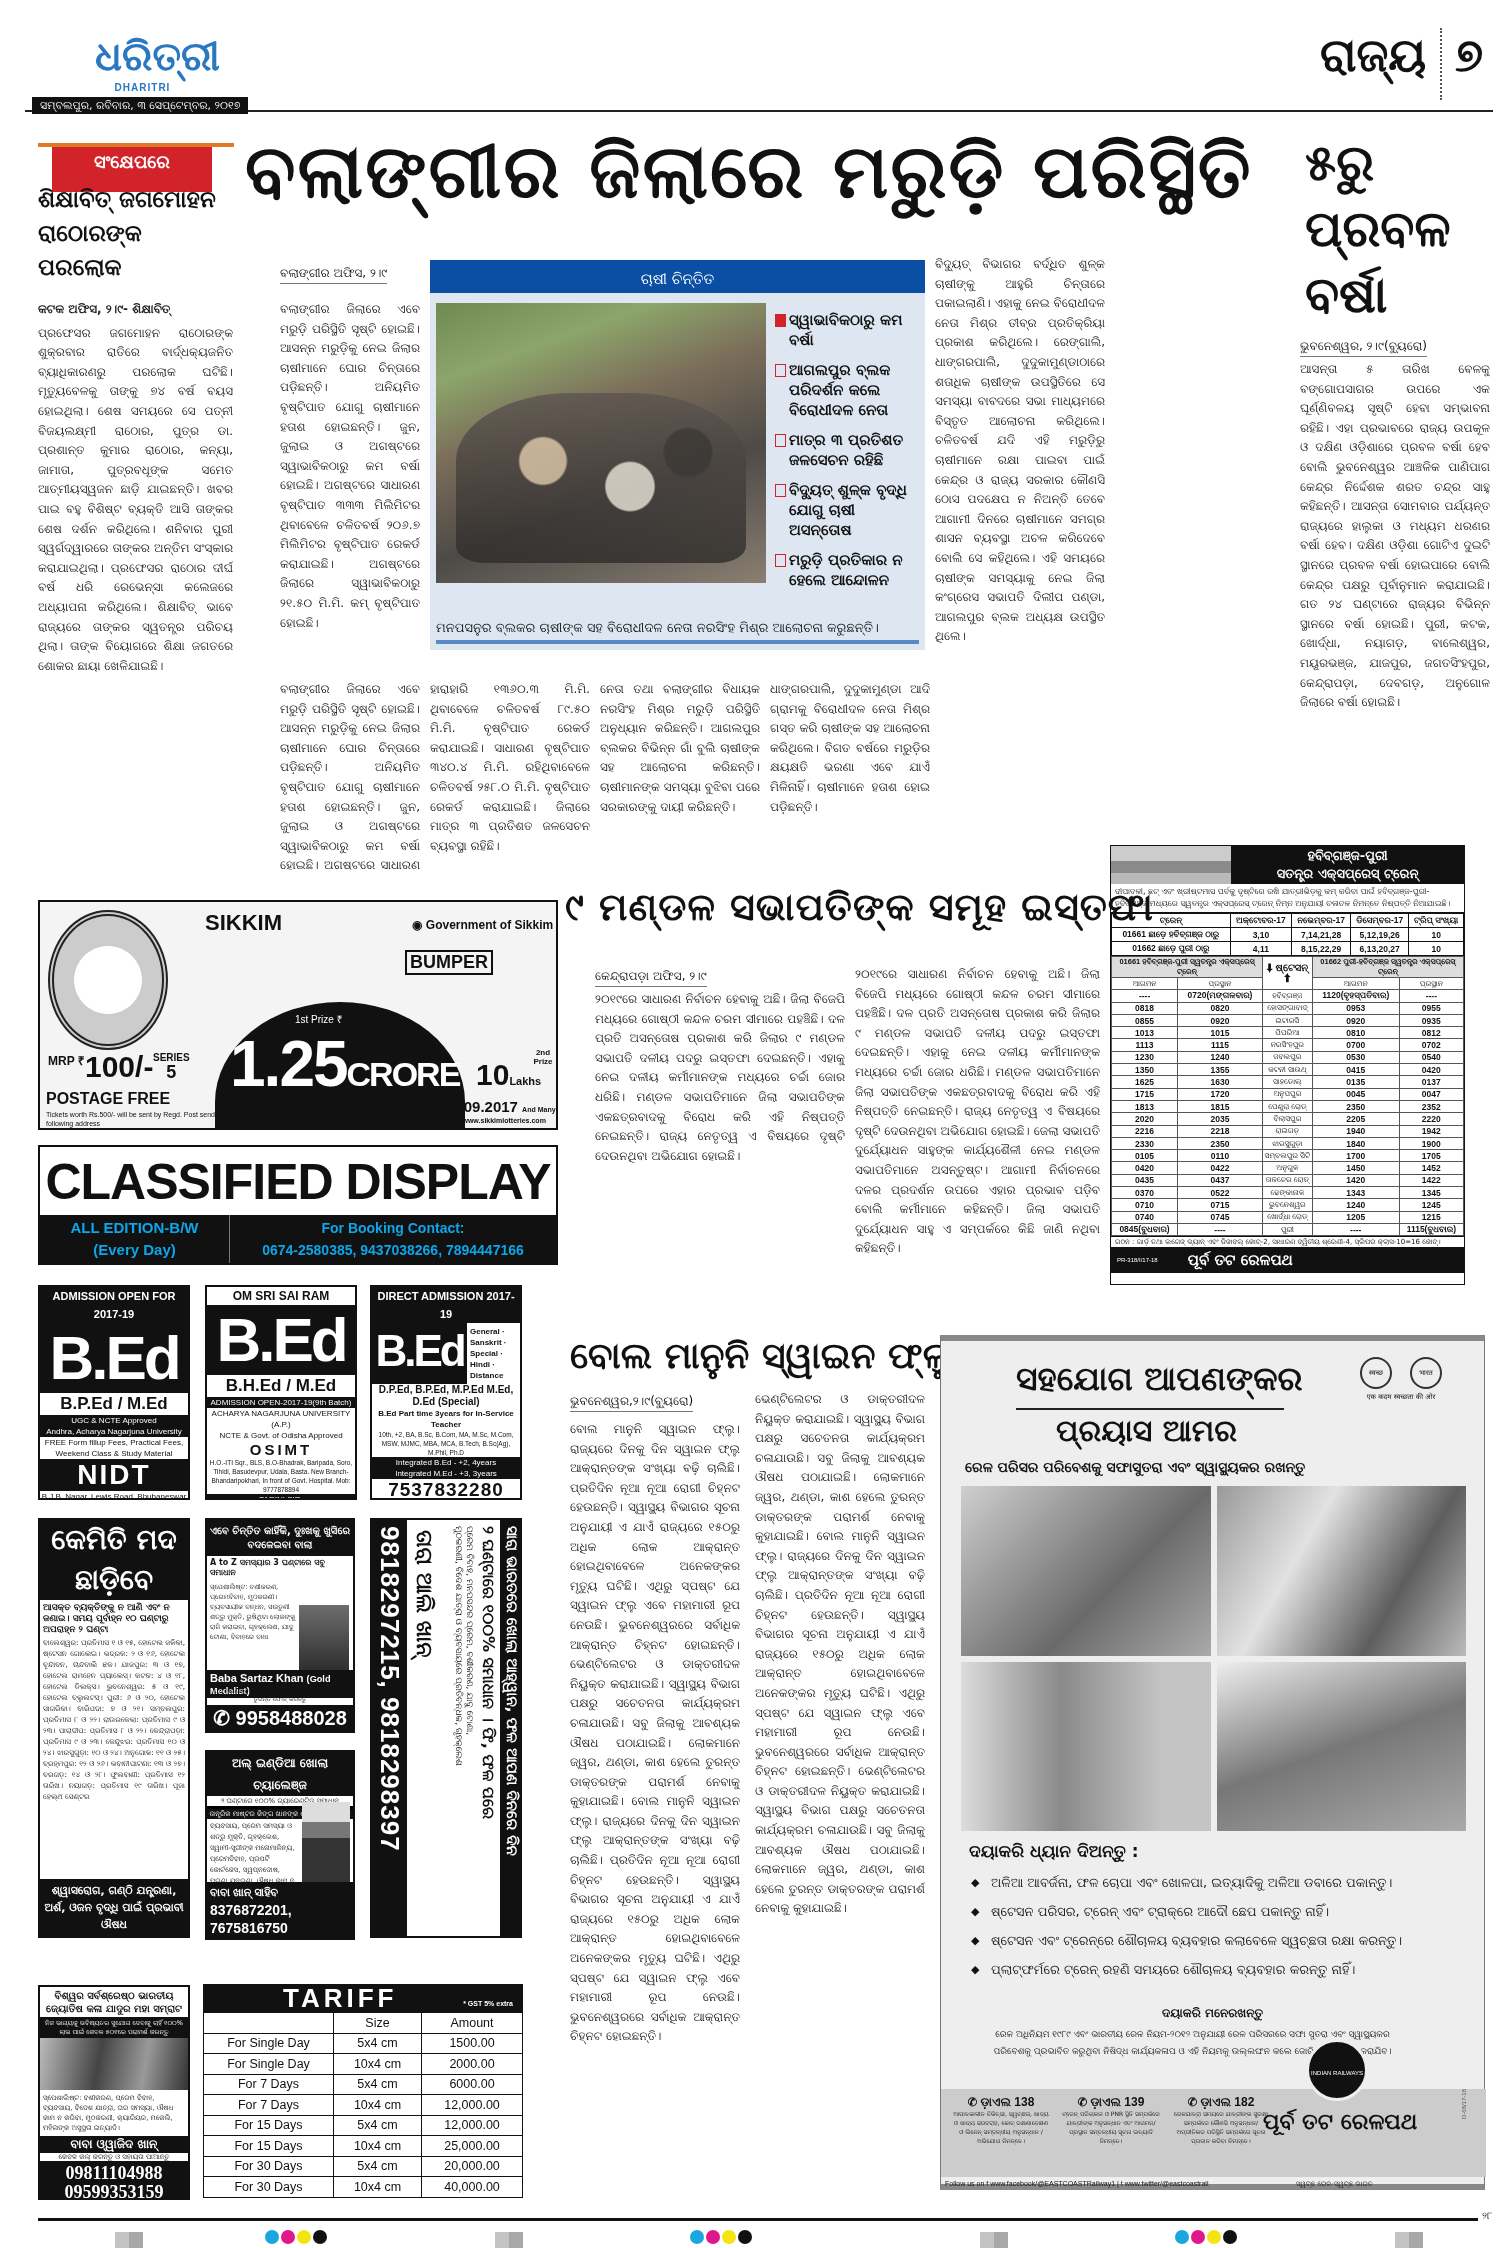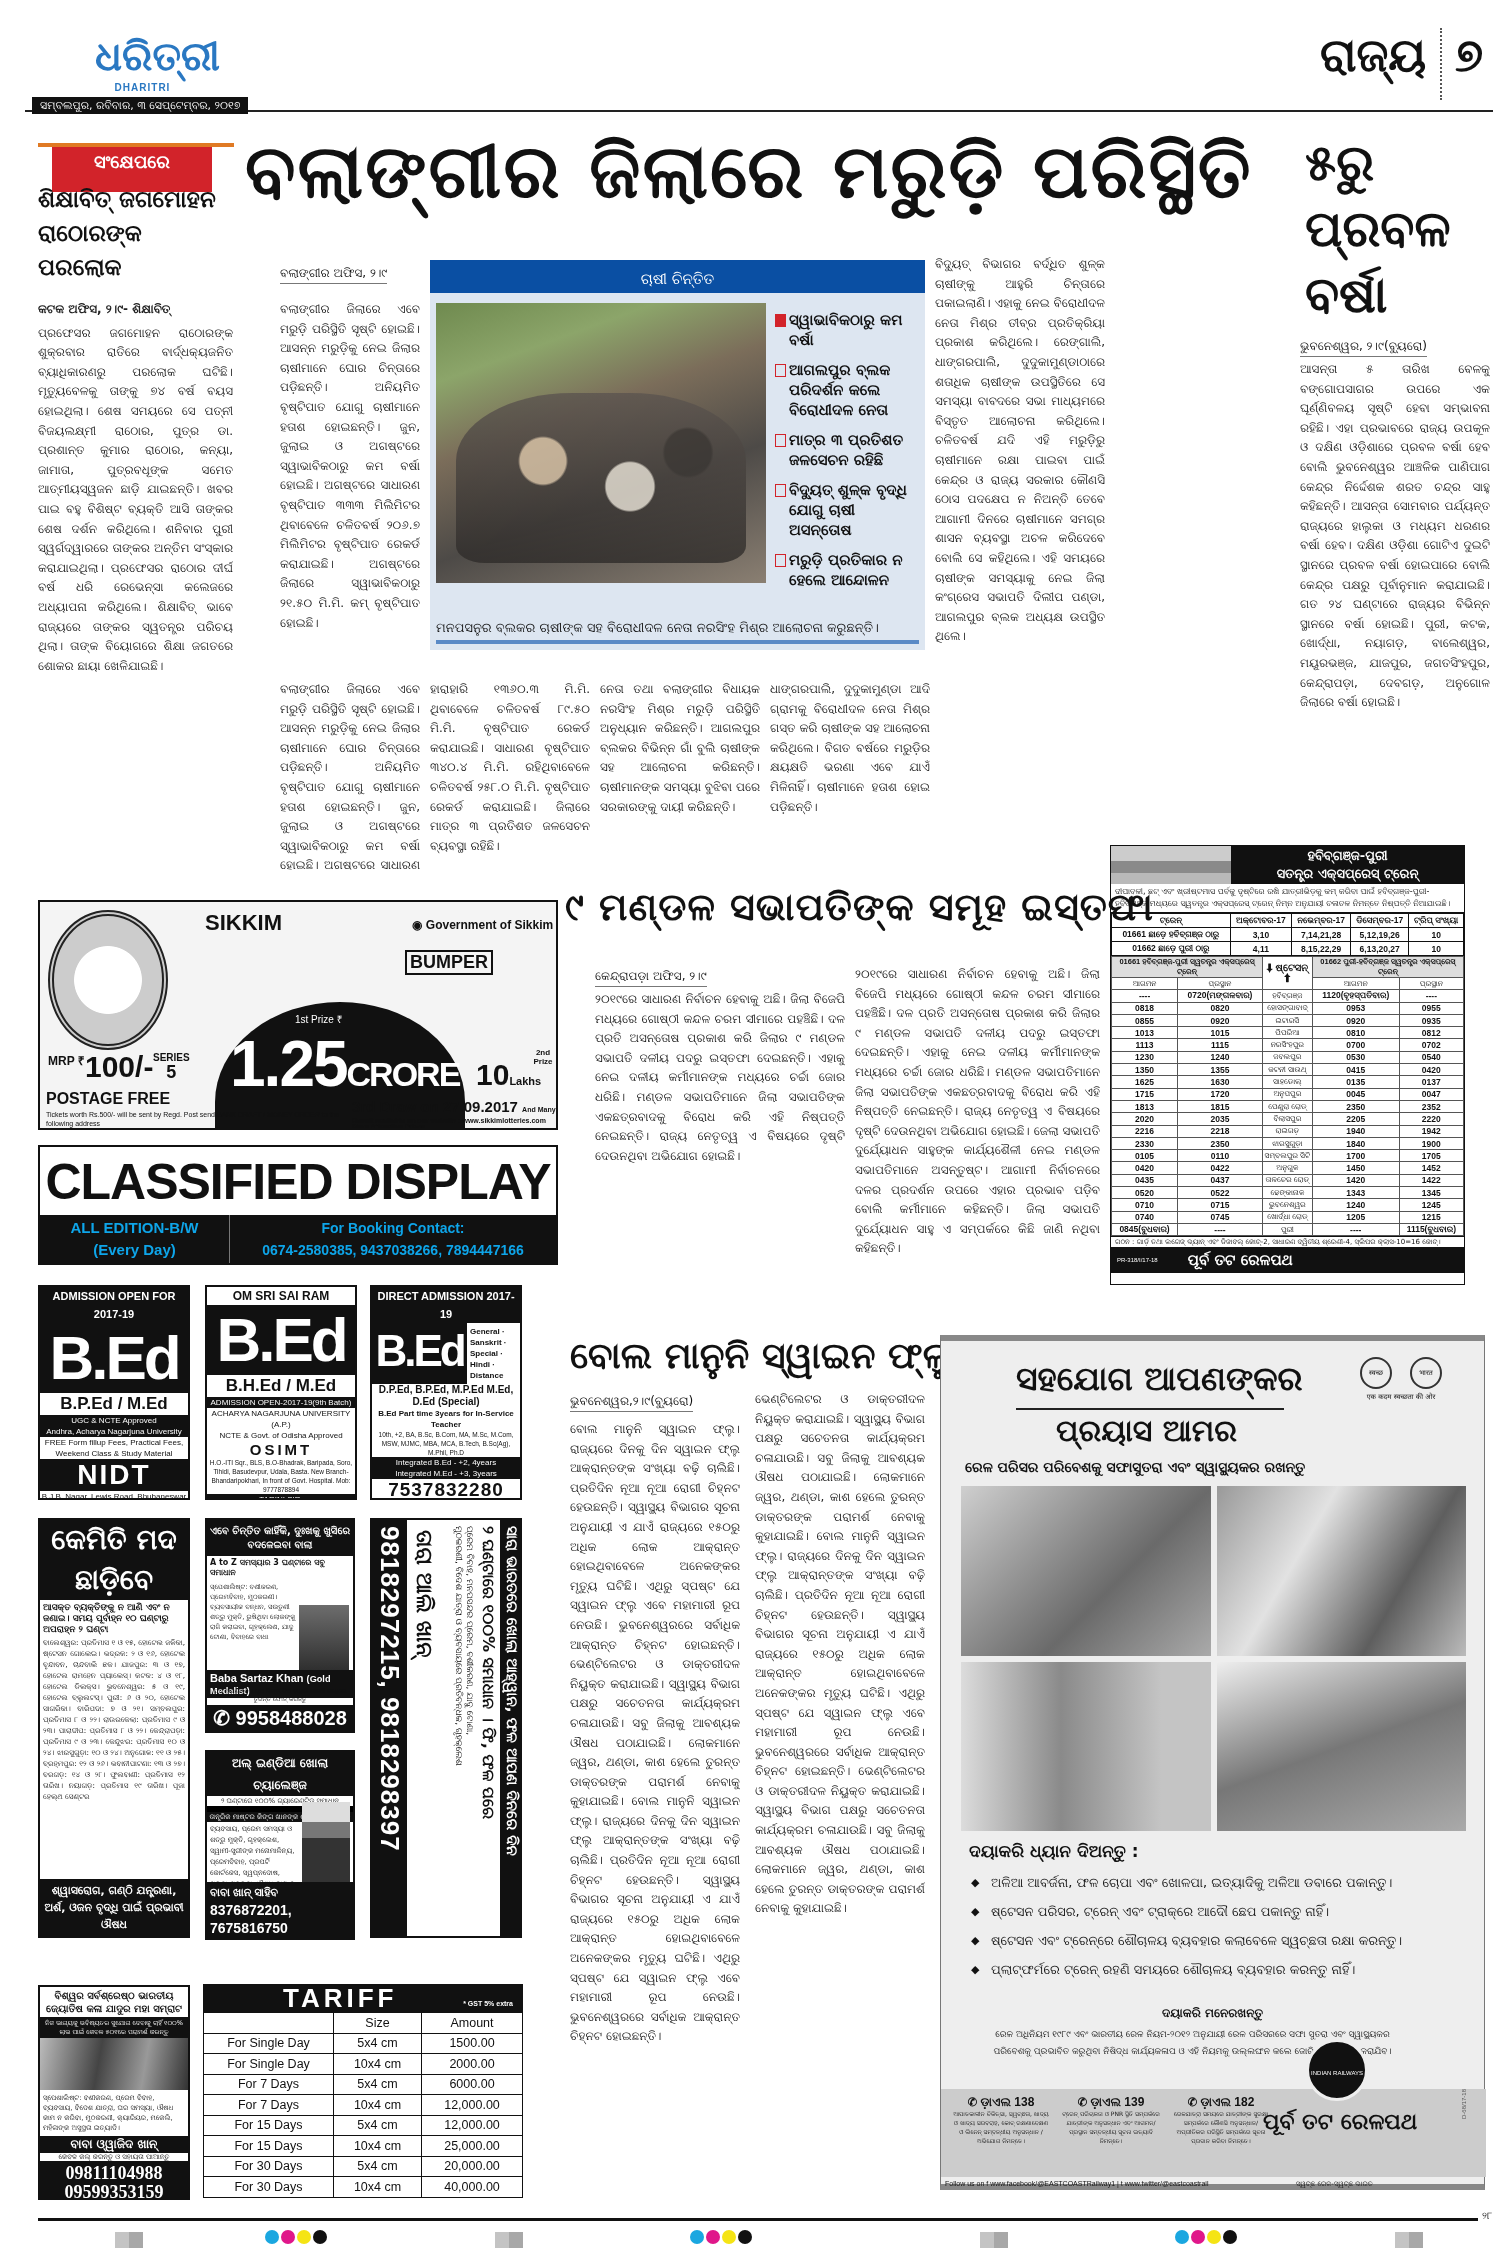--- a/index.html
+++ b/index.html
@@ -73,21 +73,21 @@
   .sai { left: 205px; top: 1518px; width: 150px; height: 215px; background: #fff; }
   .sai .h { background: #111; color: #fff; font-size: 10px; text-align: center; line-height: 14px; padding: 4px 2px; font-weight: bold; }
   .sai .az { font-size: 8px; padding: 2px 3px; font-weight: bold; }
   .sai .pic { position: absolute; right: 4px; top: 85px; width: 50px; height: 65px; background: linear-gradient(#6d6d6d,#2f2f2f); }
   .sai .svc { font-size: 6.8px; line-height: 10px; padding: 2px 3px; width: 95px; }
   .sai .name { background: #111; color: #fff; font-family: "Liberation Sans", sans-serif; font-size: 11px; padding: 2px 3px; font-weight: bold; position: absolute; top: 150px; left: 0; right: 0; }
   .sai .note { position: absolute; top: 167px; left: 3px; right: 3px; font-size: 6px; text-align: center; line-height: 8px; }
   .sai .ph { position: absolute; bottom: 0; left: 0; right: 0; background: #111; color: #fff; font-family: "Liberation Sans", sans-serif; font-weight: bold; font-size: 20px; text-align: center; line-height: 26px; }
   .khola { left: 205px; top: 1750px; width: 150px; height: 190px; background: #fff; }
   .khola .h { background: #111; color: #fff; font-size: 12px; text-align: center; line-height: 22px; font-weight: bold; }
-  .khola .sub { font-size: 7px; text-align: center; border-bottom: 6px solid #000000; padding: 1px 0; }
+  .khola .sub { font-size: 7px; text-align: center; border-bottom: 3px solid #000000; padding: 1px 0; }
   .khola .sub2 { background: #111; color: #fff; font-size: 7px; text-align: center; padding: 1px 0; }
   .khola .body { font-size: 7px; line-height: 11px; padding: 2px 3px; width: 95px; }
   .khola .pic { position: absolute; right: 3px; top: 50px; width: 48px; height: 80px; background: linear-gradient(#ddd 0 25%,#777 25% 45%,#333 45%); }
   .khola .az { font-size: 10px; font-weight: bold; padding: 1px 3px; border-top: 1px solid #111; }
   .khola .foot { position: absolute; bottom: 0; left: 0; right: 0; background: #111; color: #fff; font-family: "Liberation Sans", sans-serif; font-weight: bold; font-size: 14px; line-height: 18px; padding: 1px 3px; }
   .vert { left: 370px; top: 1518px; width: 152px; height: 420px; background: #fff; }
   .vert .rot { position: absolute; left: 0; top: 0; width: 420px; height: 152px; transform-origin: 0 0; transform: translate(152px,0) rotate(90deg); }
   .vert .rot .r1 { background: #111; color: #fff; font-size: 15px; padding: 3px 6px; font-weight: bold; }
   .vert .rot .r2 { font-size: 16px; font-weight: bold; padding: 2px 6px; }
   .vert .rot .r3 { font-size: 9px; padding: 2px 6px; width: 260px; }
@@ -554,21 +554,21 @@
           <td>1452</td>
         </tr>
         <tr>
           <td>0435</td>
           <td>0437</td>
           <td class="st">ତାଳଚେର ରୋଡ୍</td>
           <td>1420</td>
           <td>1422</td>
         </tr>
         <tr>
-          <td>0520</td>
+          <td>0370</td>
           <td>0522</td>
           <td class="st">ଢେଙ୍କାନାଳ</td>
           <td>1343</td>
           <td>1345</td>
         </tr>
         <tr>
           <td>0710</td>
           <td>0715</td>
           <td class="st">ଭୁବନେଶ୍ୱର</td>
           <td>1240</td>

